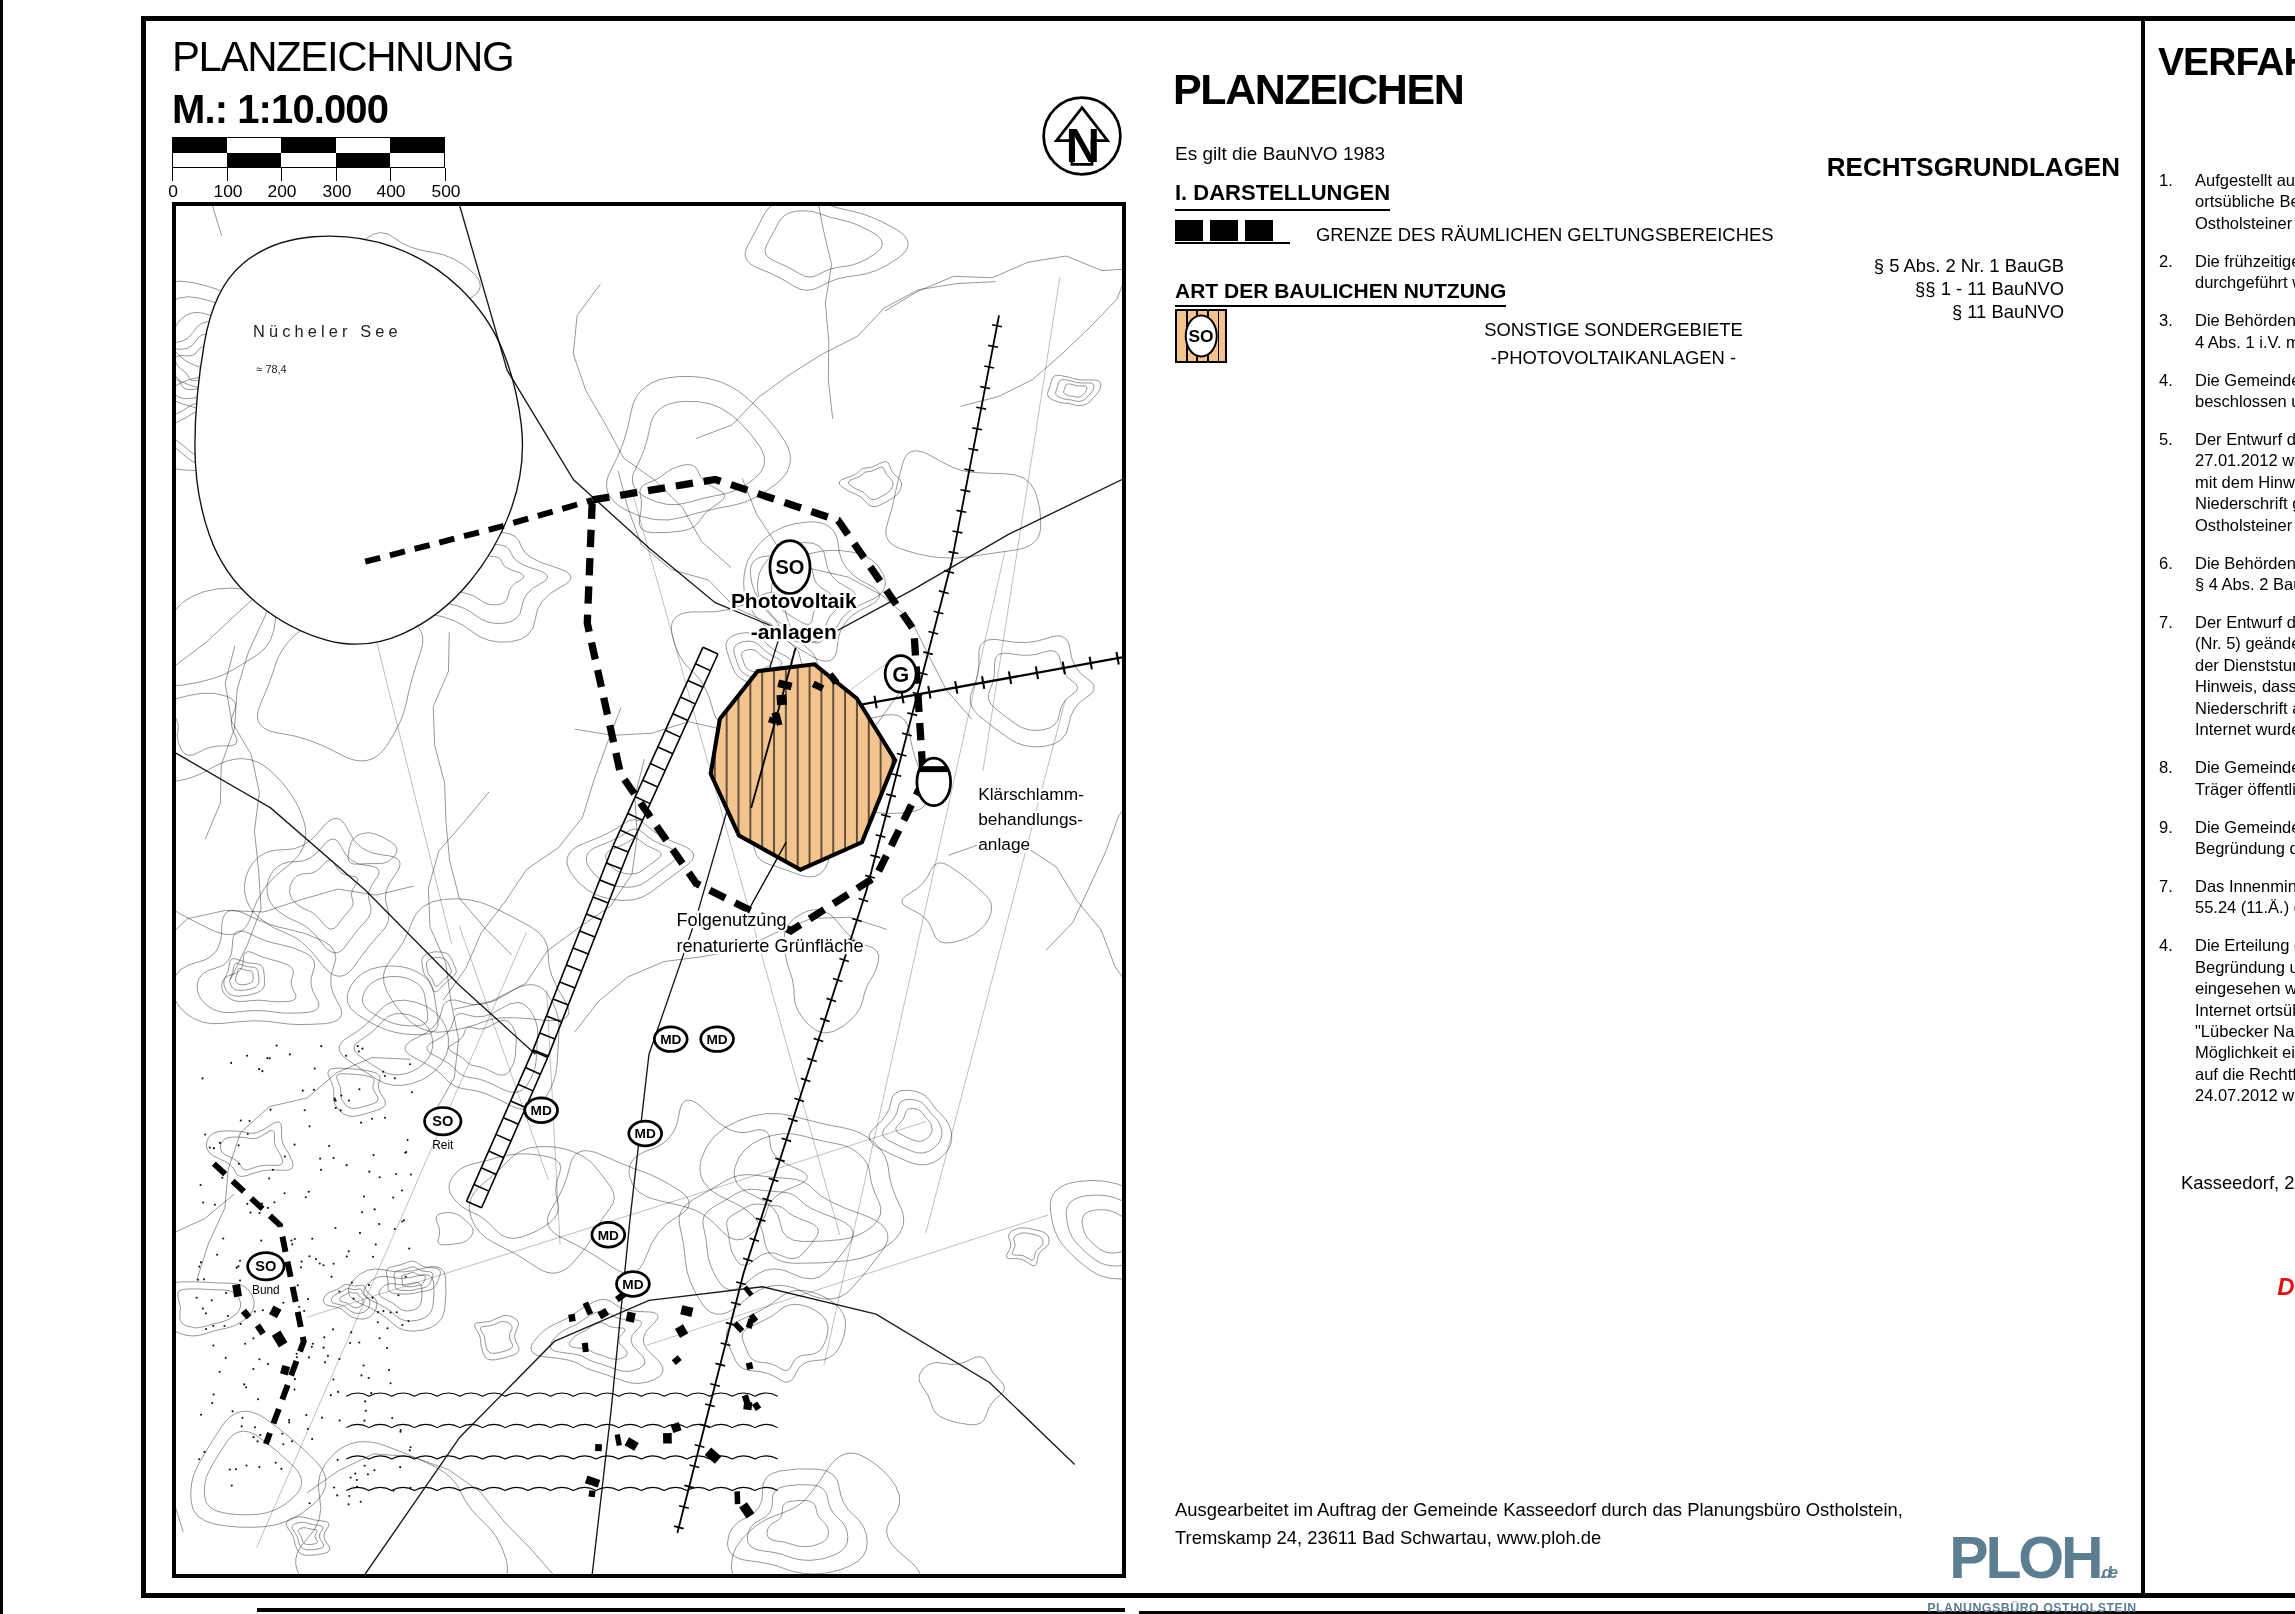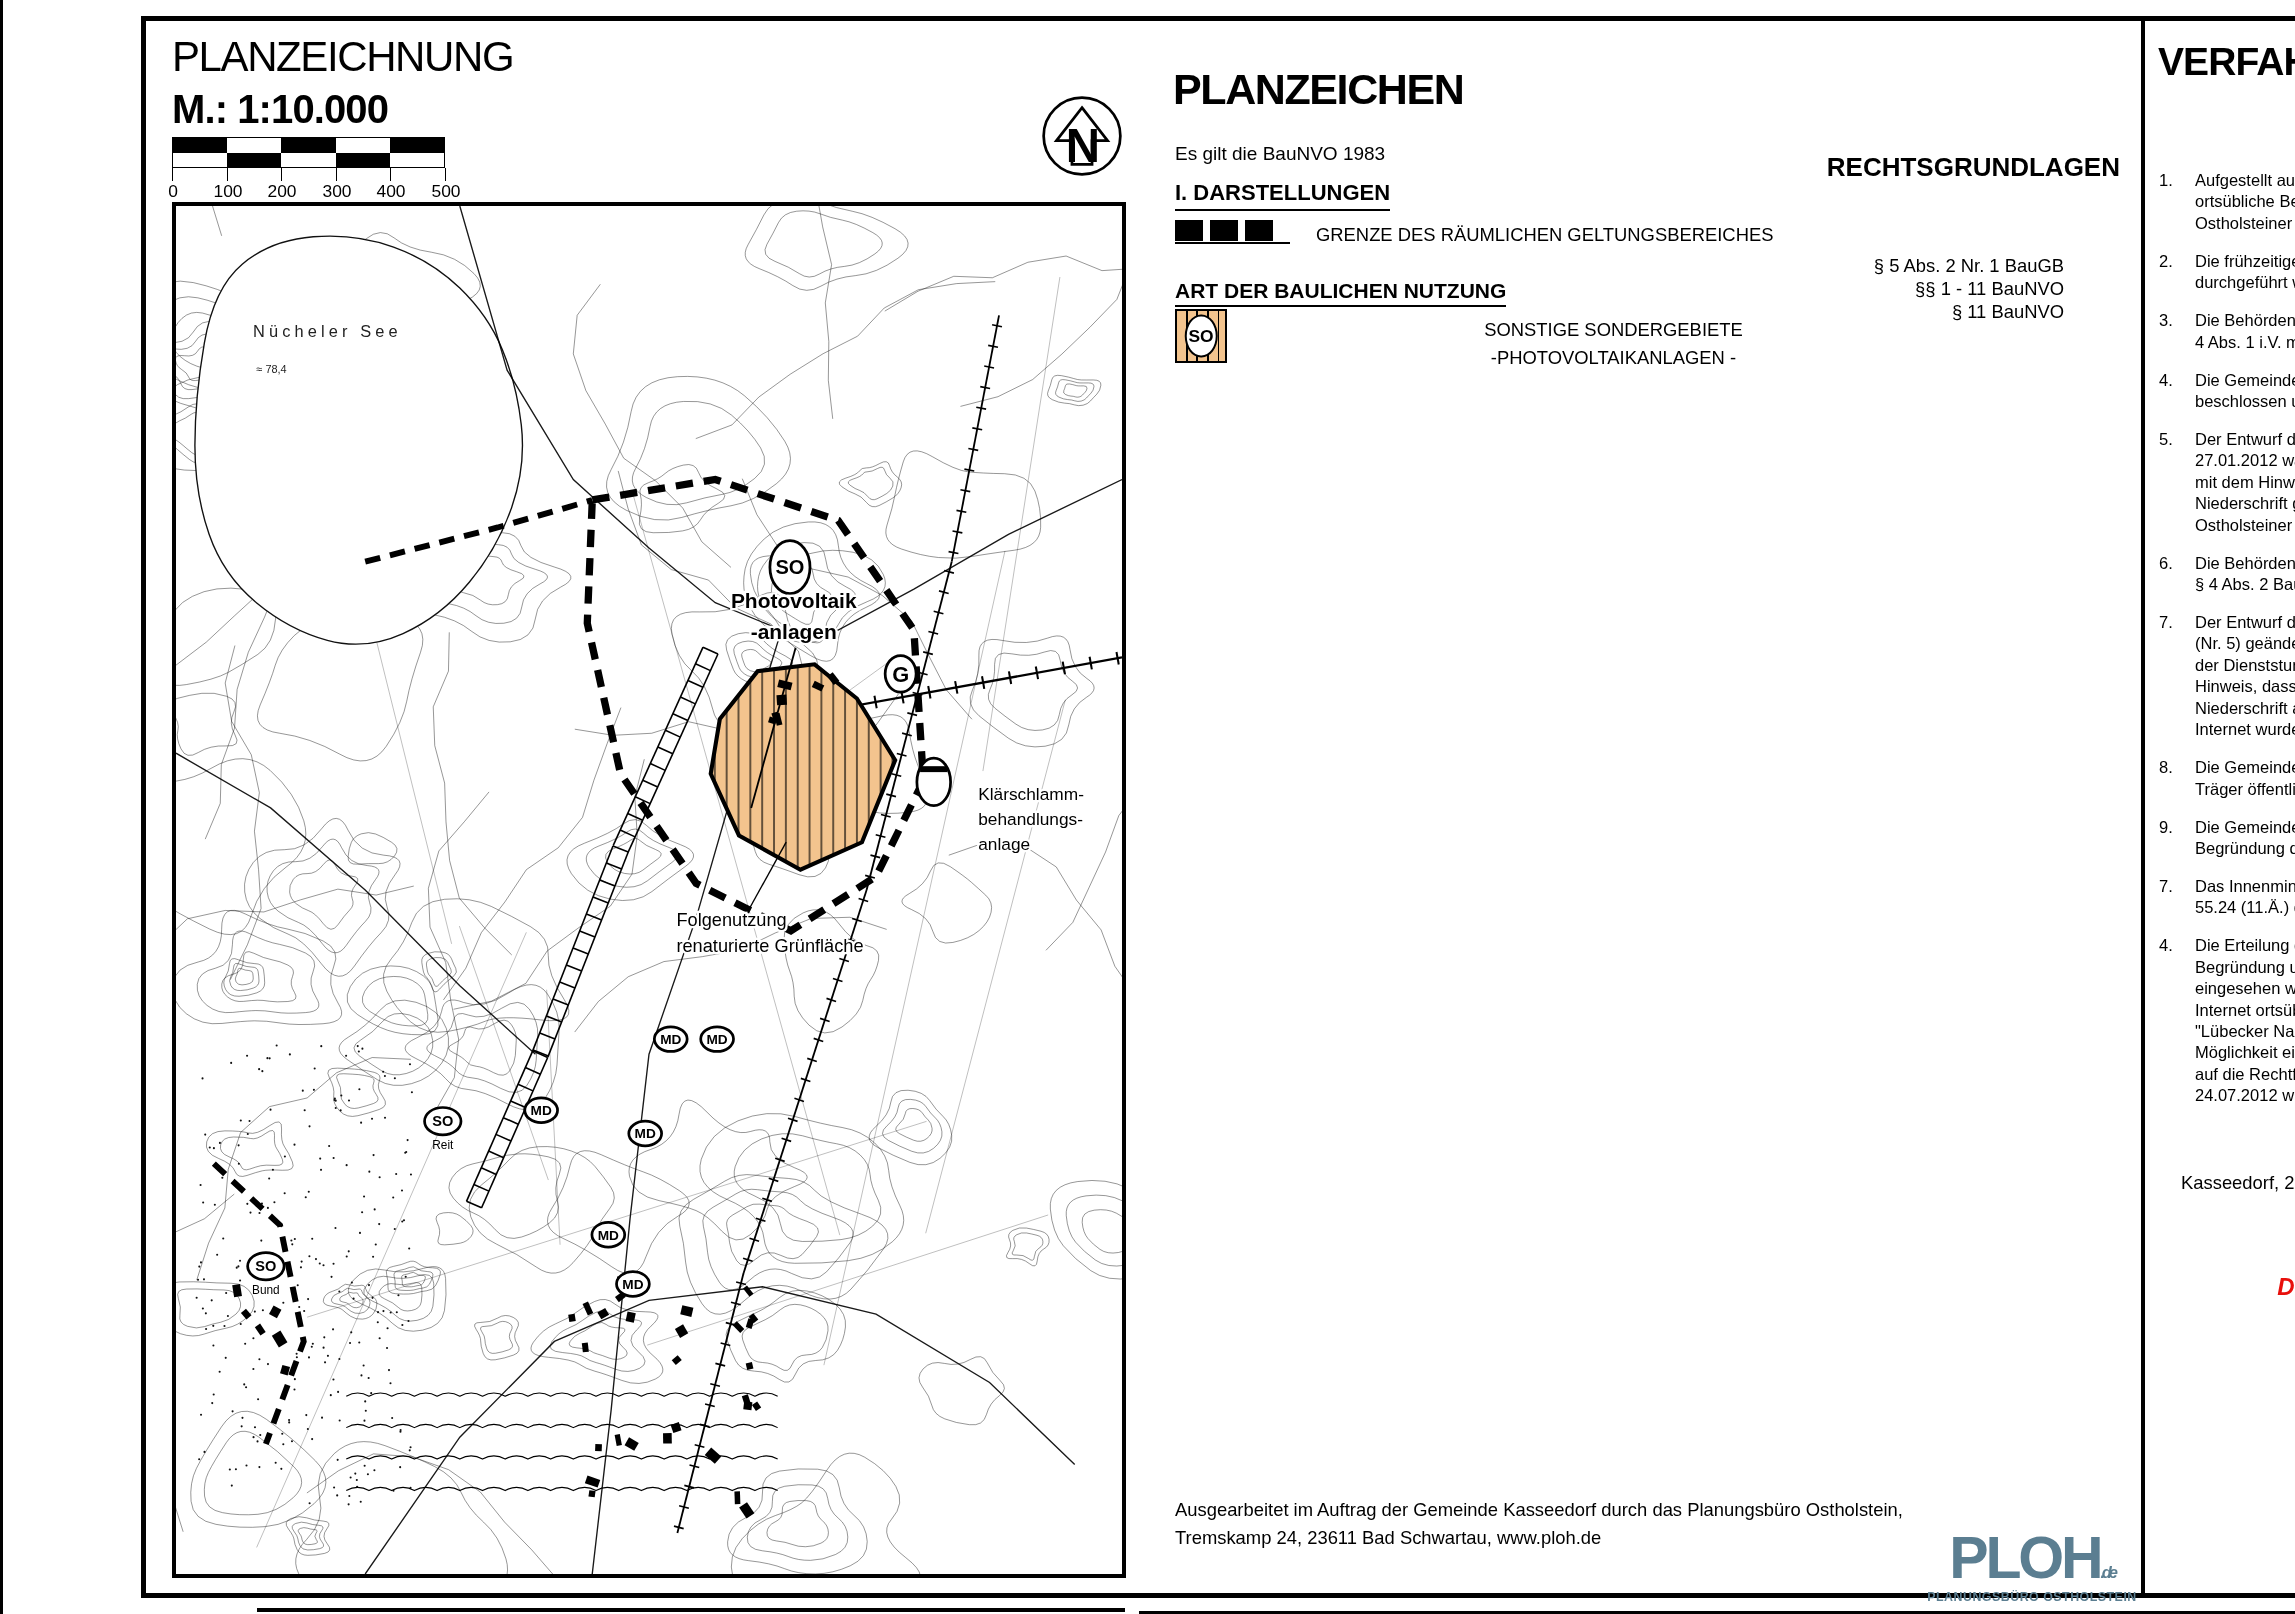--- a/index.html
+++ b/index.html
@@ -41,21 +41,21 @@
              background-color:var(--orange);
              background-image:repeating-linear-gradient(90deg,transparent 0 8.7px,#000 8.7px 10.6px);}
   .so-ellipse{position:absolute;left:50%;top:50%;transform:translate(-50%,-50%);
               width:28.5px;height:39px;border-radius:50%;background:#fff;border:2.3px solid #000;
               display:flex;align-items:center;justify-content:center;font-weight:bold;font-size:17.4px;}
   .so-label{left:1322px;top:316px;width:583px;text-align:center;font-size:18.4px;line-height:1.5;}
   .credits{left:1175px;top:1496px;font-size:18.4px;line-height:1.5;}
   .logo{left:1924px;top:1482px;width:216px;text-align:center;color:var(--logoblue);}
   .logo .big{font-size:59px;font-weight:bold;letter-spacing:-3.2px;line-height:1;margin-top:47px;}
   .logo .de{font-size:16.5px;font-weight:bold;font-style:italic;vertical-align:baseline;}
-  .logo .sub{font-size:12.4px;font-weight:bold;letter-spacing:0.5px;margin-top:2px;}
+  .logo .sub{font-size:12.4px;font-weight:bold;letter-spacing:0.5px;margin-top:13px;}
   
   .t-vermerke{left:2158px;top:40px;font-size:39px;font-weight:bold;letter-spacing:-0.9px;}
   .vv-list{left:2159px;top:170px;width:884px;}
   .vv-item{display:flex;margin-bottom:16.5px;}
   .vv-num{width:36px;flex:0 0 36px;font-size:16.5px;line-height:1.3;}
   .vv-text{flex:1;font-size:16.5px;line-height:1.3;}
   .sig-row{left:2181px;top:1172px;width:831px;display:flex;font-size:18.4px;}
   .sig-row .c1{width:36%;}
   .red-note{left:2158px;top:1273px;width:900px;text-align:center;
             font-size:24px;font-weight:bold;font-style:italic;color:var(--red);}

